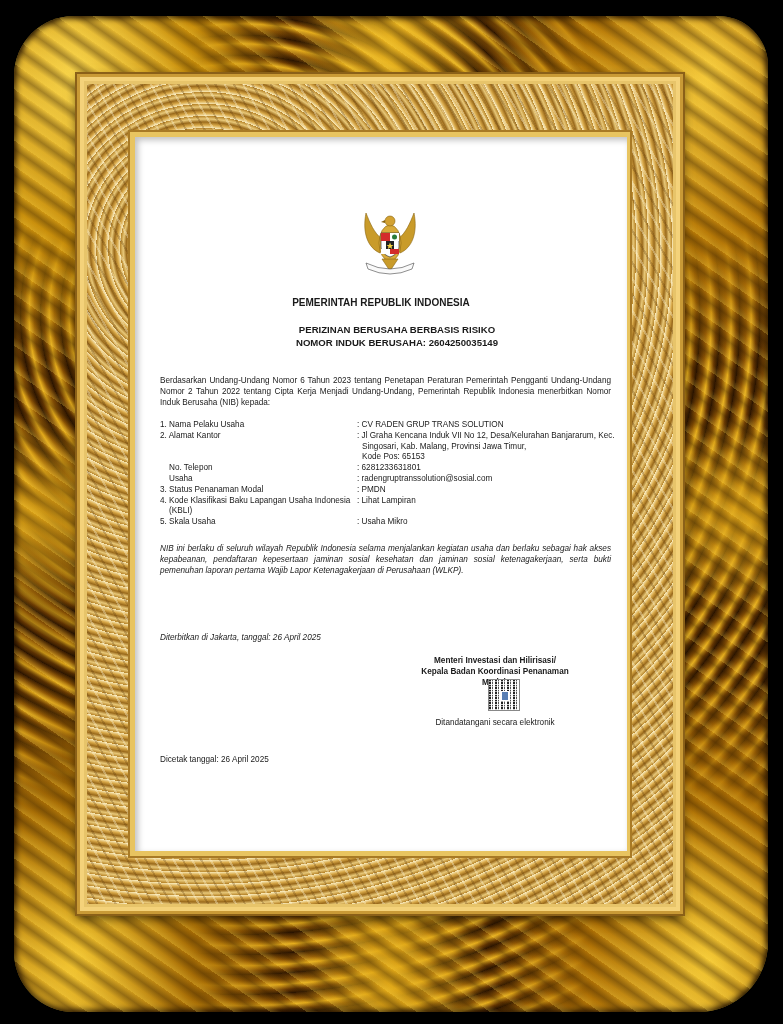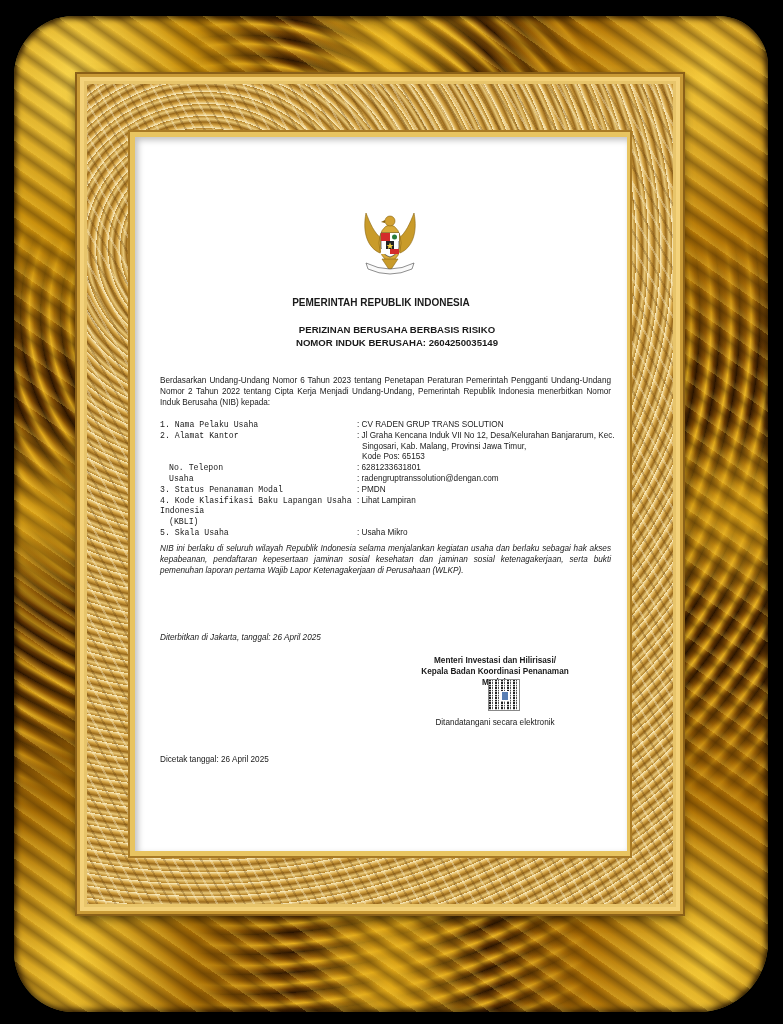--- a/index.html
+++ b/index.html
@@ -74,21 +74,21 @@
     .title-main {
       position: absolute; left: 0; right: 0; top: 186px;
       text-align: center; font-weight: bold; font-size: 9.6px; line-height: 13px; padding-left: 32px;
     }
     .intro {
       position: absolute; left: 25px; right: 16px; top: 238px;
       text-align: justify; font-size: 8.2px; line-height: 11px;
     }
     .fields { position: absolute; left: 25px; top: 283px; width: 460px; }
     .field-row { display: flex; font-size: 8.2px; line-height: 10.8px; }
-    .field-label { width: 197px; flex: none; font-family: Liberation Mono, monospace; }
+    .field-label { width: 197px; flex: none; }
     .field-value { flex: 1; }
     .field-value .cont { display: block; padding-left: 5px; }
     .indent { padding-left: 9px; }
     .para1 {
       position: absolute; left: 25px; right: 16px; top: 406px;
       text-align: justify; font-size: 8.2px; line-height: 11px; font-style: italic;
     }
     .para2 {
       position: absolute; left: 25px; right: 16px; top: 450px;
       text-align: justify; font-size: 8.2px; line-height: 11px;
@@ -175,21 +175,21 @@
         <span class="cont">Singosari, Kab. Malang, Provinsi Jawa Timur,</span>
         <span class="cont">Kode Pos: 65153</span>
       </div>
     </div>
     <div class="field-row">
       <div class="field-label indent">No. Telepon</div>
       <div class="field-value" style="margin-left:-9px">: 6281233631801</div>
     </div>
     <div class="field-row">
       <div class="field-label indent">Usaha</div>
-      <div class="field-value" style="margin-left:-9px">: radengruptranssolution@dengan.com</div>
+      <div class="field-value" style="margin-left:-9px">: radengruptranssolution@sosial.com</div>
     </div>
     <div class="field-row">
       <div class="field-label">3. Status Penanaman Modal</div>
       <div class="field-value">: PMDN</div>
     </div>
     <div class="field-row">
       <div class="field-label">
         <span>4. Kode Klasifikasi Baku Lapangan Usaha Indonesia</span><br>
         <span class="indent">(KBLI)</span>
       </div>

